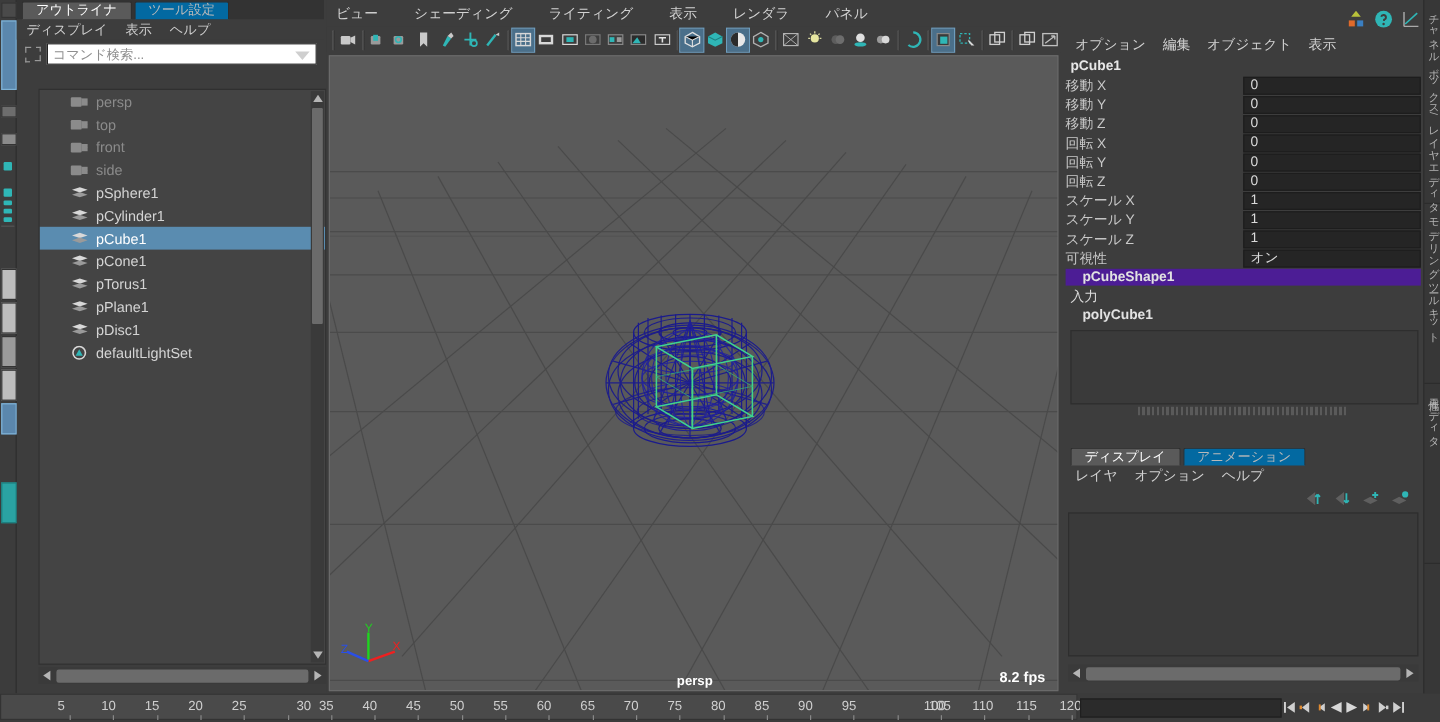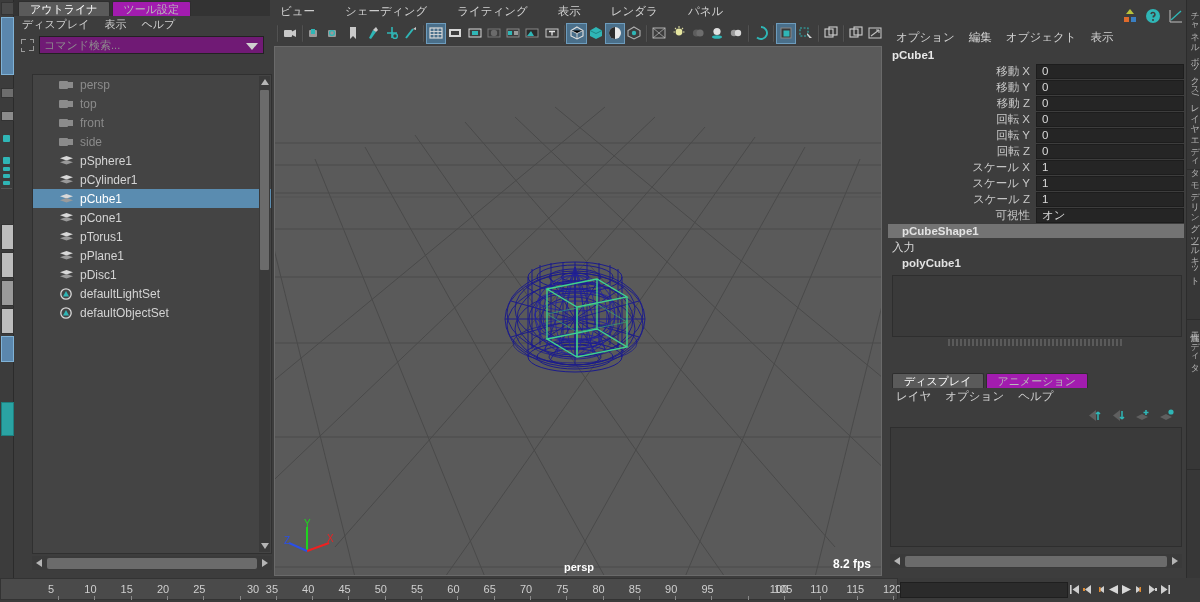--- a/index.html
+++ b/index.html
@@ -13,32 +13,32 @@
   .ls-item { width:13px; height:13px; margin:2px 0 2px 1px; background:#4a4a4a; border:1px solid #333; }
   .ls-item.sel { background:#5b87ad; border-color:#7fb2d6; }
   .ls-item.teal { background:#2aa3a3; border-color:#1d7f7f; }
   .ls-dot { width:7px;height:7px;margin:3px 0 3px 3px;background:#2fb6b6;border-radius:1px; }
   .ls-blank { height:9px; }
   .ls-sep { height:1px; background:#555; margin:3px 1px; }
 
   
   .outliner { position:absolute; left:14px; top:0; width:256px; height:578px; background:#3d3d3d; }
   .tabrow { height:16px; background:#333; position:relative; display:flex; align-items:flex-end; padding-left:4px; }
-  .tab { height:15px; line-height:15px; padding:0 11px; background:#a21caf; color:#b9b9b9; font-size:11px;
+  .tab { height:15px; line-height:15px; padding:0 11px; background:#0369a1; color:#b9b9b9; font-size:11px;
          border:1px solid #2e2e2e; border-bottom:none; border-radius:2px 2px 0 0; margin-right:2px; }
   .tab.active { background:#5a5a5a; color:#fff; }
   .menurow { height:17px; background:#3d3d3d; display:flex; align-items:center; padding-left:8px; gap:15px; font-size:11px; color:#d0d0d0; }
   .searchrow { height:20px; margin:2px 6px 1px 6px; display:flex; align-items:center; gap:4px; }
   .pickicon { width:15px;height:14px; position:relative; flex:none; }
   .pickicon:before, .pickicon:after { content:""; position:absolute; width:4px; height:4px; border:1.4px solid #9a9a9a; }
   .pickicon:before { left:1px; top:1px; border-right:none; border-bottom:none; box-shadow: 8px 0 0 -1.4px transparent; }
   .pickicon:after  { left:9px; top:8px; border-left:none; border-top:none; }
   .pickicon i { position:absolute; width:4px;height:4px; border:1.4px solid #9a9a9a; border-left:none; border-bottom:none; right:1px; top:1px; }
   .pickicon u { position:absolute; width:4px;height:4px; border:1.4px solid #9a9a9a; border-right:none; border-top:none; left:1px; bottom:0px; }
-  .searchbox { flex:1; height:18px; background:#701a75; border:1px solid #222; display:flex; align-items:center;
+  .searchbox { flex:1; height:18px; background:#ffffff; border:1px solid #222; display:flex; align-items:center;
                padding:0 4px; color:#8e8e8e; font-size:11px; position:relative; }
   .caret-dn { position:absolute; right:5px; top:6px; width:0;height:0;border-left:6px solid transparent;border-right:6px solid transparent;border-top:7px solid #cfcfcf; }
 
   .outlist { position:absolute; left:18px; top:74px; width:240px; height:480px; background:#444; border:1px solid #303030; overflow:hidden; }
   .olrow { height:19px; display:flex; align-items:center; padding-left:26px; gap:6px; font-size:12px; color:#d4d4d4; }
   .olrow.dim { color:#8b8b8b; }
   .olrow.sel { background:#5a8cb0; color:#fff; }
   .icn { width:15px; height:12px; flex:none; position:relative; }
   
   .icn.cam { }
@@ -77,25 +77,25 @@
   .axis-giz { position:absolute; left:8px; bottom:10px; width:54px; height:46px; }
 
   
   .rightcol { position:absolute; left:886px; top:0; width:314px; height:578px; background:#3d3d3d; }
   .toprighticons { position:absolute; right:16px; top:8px; display:flex; gap:7px; align-items:center; }
 
   .cb { position:absolute; left:2px; top:28px; width:296px; }
   .cb-menus { height:18px; display:flex; align-items:center; gap:14px; padding-left:8px; font-size:11.5px; color:#d2d2d2; }
   .cb-objname { font-size:11.5px; font-weight:bold; color:#e8e8e8; padding:3px 0 3px 4px; }
   .attr { display:flex; height:15px; align-items:center; margin-bottom:1px; }
-  .attr-lbl { width:148px; text-align:right; padding-right:6px; font-size:11.5px; color:#c9c9c9; }
+  .attr-lbl { width:148px; padding-right:6px; font-size:11.5px; color:#c9c9c9; }
   .attr-val { flex:1; height:15px; background:#252525; border:1px solid #1d1d1d; color:#d9d9d9; font-size:11.5px;
               padding-left:5px; line-height:13px; }
   .cb-sec { font-size:11.5px; color:#dcdcdc; padding:2px 0 1px 4px; }
-  .cb-item { font-size:11.5px; font-weight:bold; color:#e2e2e2; background:#737373; padding:1px 0 1px 14px; }
+  .cb-item { font-size:11.5px; font-weight:bold; color:#e2e2e2; background:#4c1d95; padding:1px 0 1px 14px; }
   .cb-item.plain { background:transparent; }
   .cb-blank { margin:5px 2px 0 4px; height:62px; background:#3a3a3a; border:1px solid #2e2e2e; }
   .grip { height:7px; margin:2px 60px 0 60px; background:
       repeating-linear-gradient(to right,#777 0 2px,transparent 2px 4px); opacity:.5; }
 
   .layered { position:absolute; left:2px; top:372px; width:296px; height:198px; }
   .le-tabs { height:16px; display:flex; align-items:flex-end; padding-left:4px; }
   .le-menus { height:17px; display:flex; align-items:center; gap:14px; padding-left:8px; font-size:11.5px; color:#d2d2d2; }
   .le-btns { height:20px; display:flex; align-items:center; justify-content:flex-end; gap:9px; padding-right:10px; }
   .le-list { height:120px; margin:2px 2px 0 2px; background:#3a3a3a; border:1px solid #2e2e2e; }
@@ -252,29 +252,20 @@
             <span>pDisc1</span>
           </div>
           <div class="olrow">
             <span class="icn set">
               <svg width="15" height="12" viewBox="0 0 15 12">
                 <circle cx="7" cy="6" r="5.2" fill="none" stroke="#d8d8d8" stroke-width="1.3"></circle>
                 <path d="M4 8.5 L7 3 L10 8.5 Z" fill="#2fb6b6"></path>
               </svg>
             </span>
             <span>defaultLightSet</span>
-          </div>
-          <div class="olrow">
-            <span class="icn set">
-              <svg width="15" height="12" viewBox="0 0 15 12">
-                <circle cx="7" cy="6" r="5.2" fill="none" stroke="#d8d8d8" stroke-width="1.3"></circle>
-                <path d="M4 8.5 L7 3 L10 8.5 Z" fill="#2fb6b6"></path>
-              </svg>
-            </span>
-            <span>defaultObjectSet</span>
           </div>
         </div>
       <div class="ol-vscroll">
         <div class="ol-vup">
             <div class="ar-up"></div>
           </div>
         <div class="ol-vthumb"></div>
         <div class="ol-vdn">
             <div class="ar-dn"></div>
           </div>

